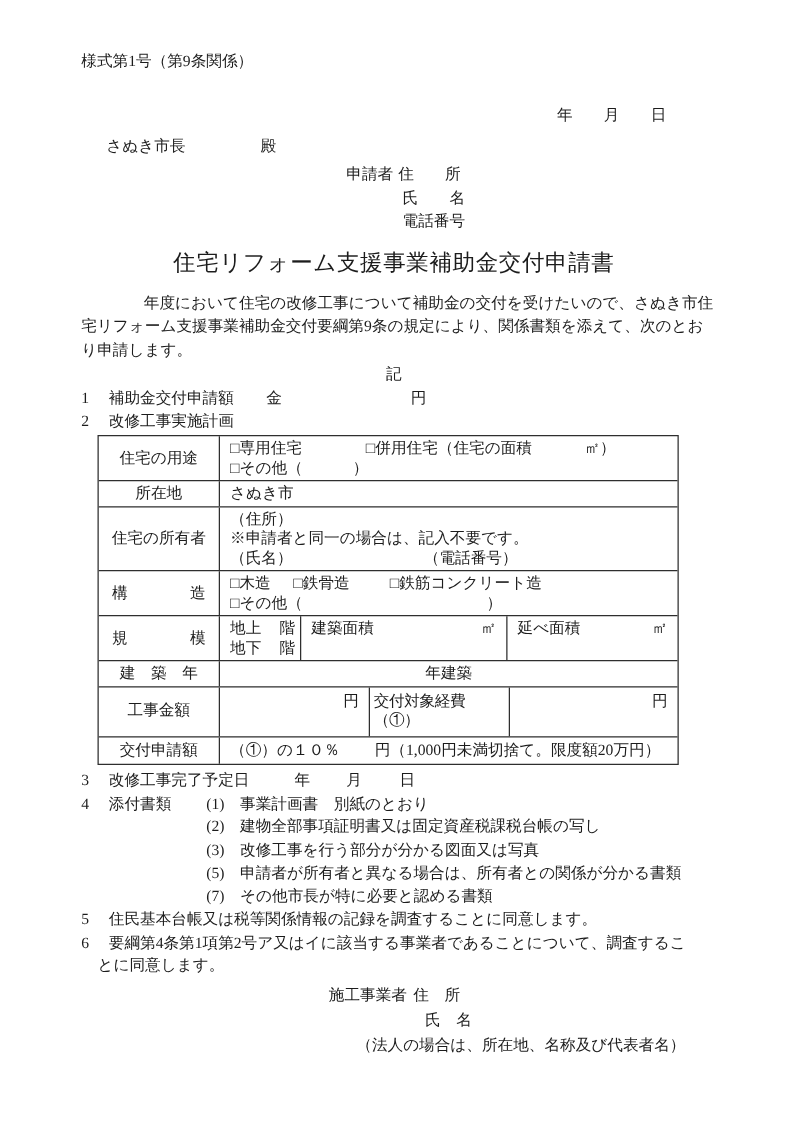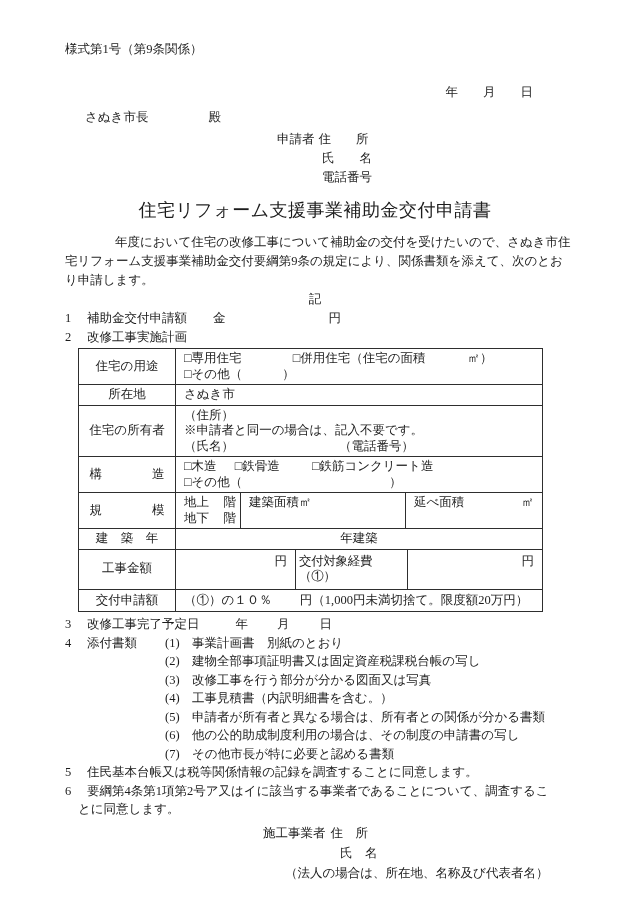--- a/index.html
+++ b/index.html
@@ -46,21 +46,21 @@
   .tcon { flex:1; padding:2px 4px 2px 8px; box-sizing:border-box; }
   .tcell { box-sizing:border-box; border-right:1px solid #2e2e2e; }
   .tcell.last { border-right:none; flex:1; }
   .opt { white-space:pre; }
   .cb { display:inline; }
   .gap48 { margin-left:48px; } .gap42 { margin-left:42px; } .gap40 { margin-left:40px; }
   .gap15 { margin-left:15px; } .gap29 { margin-left:29px; } .gap147 { margin-left:147px; }
   .gap105 { margin-left:105px; } .gap28 { margin-left:28px; }
   .scale-floors { width:65px; padding:2px 4px 2px 8px; display:flex; flex-direction:column; }
   .floor-line { display:flex; justify-content:space-between; }
-  .scale-area { width:165px; padding:2px 8px; display:flex; align-items:flex-start; }
+  .scale-area { width:165px; padding:2px 8px; display:flex; justify-content:space-between; align-items:flex-start; }
   .scale-area2 { padding:2px 8px; display:flex; justify-content:space-between; align-items:flex-start; }
   .built-val { text-align:center; padding:2px 0; }
   .cost-blank { width:120px; text-align:right; padding:4px 8px; }
   .cost-subject { width:112px; padding:4px 1px 4px 3px; letter-spacing:-0.3px; }
   .cost-blank2 { text-align:right; padding:4px 8px; }
   .req-cell { padding:3px 4px 3px 8px; }
   .attach-col { display:flex; flex-direction:column; }
   .attach-col .line { line-height:18.5px; white-space:pre; }
   .i4-label { width:78px; flex:none; }
   .i6-cont { margin-left:13px; line-height:18.5px; }
@@ -212,23 +212,21 @@
     <span class="i3-d">日</span>
   </div>
 
   <div class="item">
     <span class="item-no">4</span>
     <span class="i4-label">添付書類</span>
     <div class="attach-col">
       <div class="line">(1)　事業計画書　別紙のとおり</div>
       <div class="line">(2)　建物全部事項証明書又は固定資産税課税台帳の写し</div>
       <div class="line">(3)　改修工事を行う部分が分かる図面又は写真</div>
-      <div class="line">(4)　工事見積書（内訳明細書を含む。）</div>
       <div class="line">(5)　申請者が所有者と異なる場合は、所有者との関係が分かる書類</div>
-      <div class="line">(6)　他の公的助成制度利用の場合は、その制度の申請書の写し</div>
       <div class="line">(7)　その他市長が特に必要と認める書類</div>
     </div>
   </div>
 
   <div class="item">
     <span class="item-no">5</span>
     <span>住民基本台帳又は税等関係情報の記録を調査することに同意します。</span>
   </div>
 
   <div>

